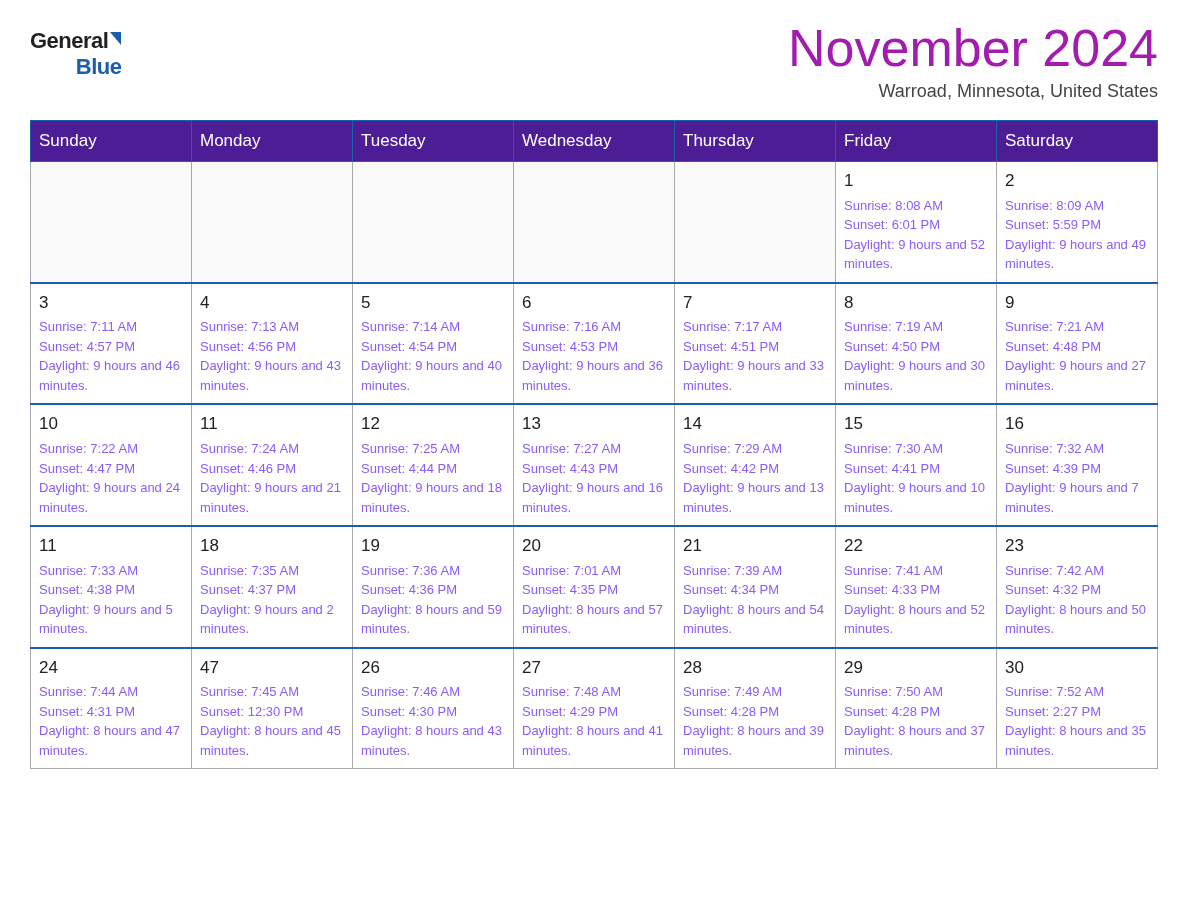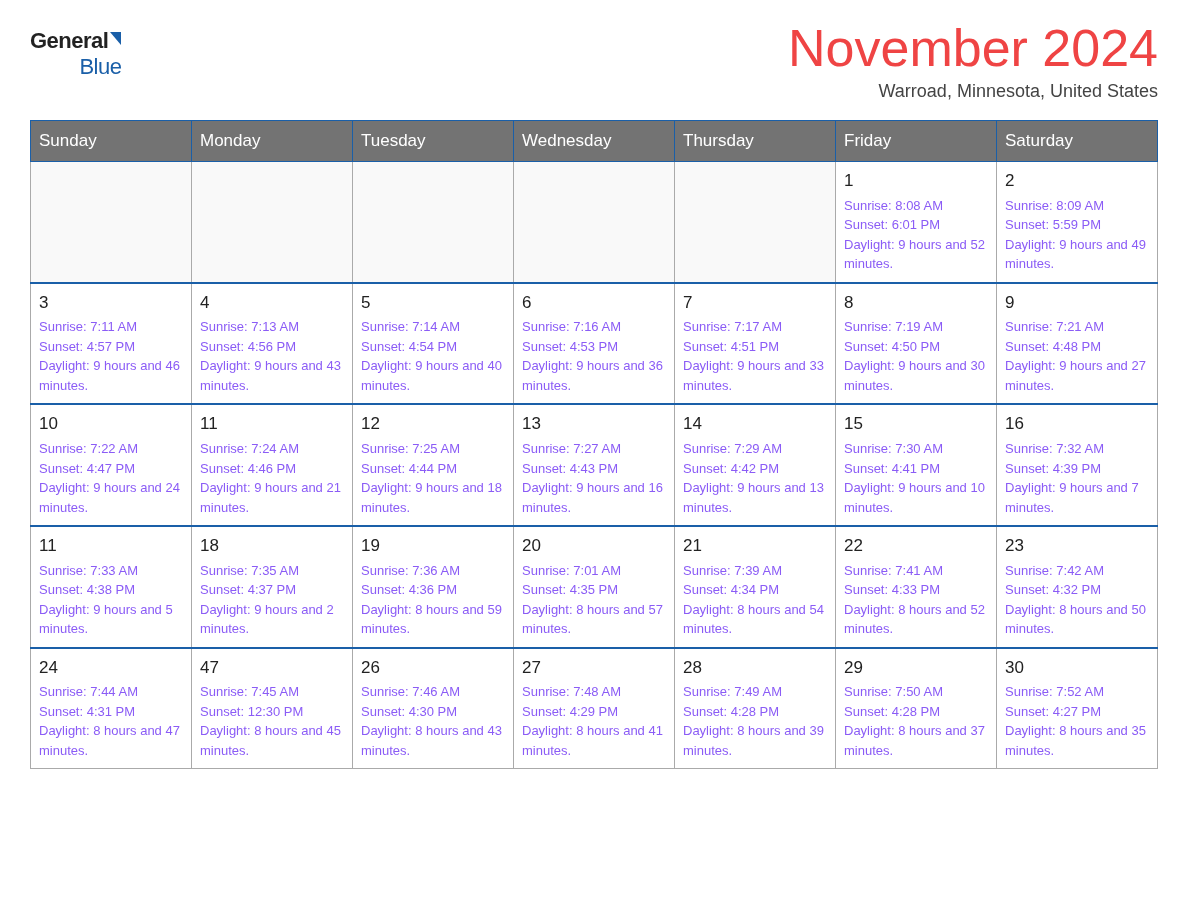--- a/index.html
+++ b/index.html
@@ -28,21 +28,21 @@
 
     .logo-general {
       font-size: 22px;
       font-weight: bold;
       color: #222;
       letter-spacing: -0.5px;
     }
 
     .logo-blue {
       font-size: 22px;
-      font-weight: normal;
+      font-weight: bold;
       color: #1a5fa8;
       letter-spacing: -0.5px;
     }
 
     .logo-triangle {
       display: inline-block;
       width: 0;
       height: 0;
       border-left: 11px solid transparent;
       border-right: 0px solid transparent;
@@ -58,38 +58,38 @@
       align-items: center;
     }
 
     .title-block {
       text-align: right;
     }
 
     .month-title {
       font-size: 52px;
       font-weight: normal;
-      color: #ef4444;
+      color: #a21caf;
       line-height: 1.1;
     }
 
     .location-title {
       font-size: 18px;
       color: #444;
       margin-top: 4px;
     }
 
     .calendar {
       width: 100%;
       border-collapse: collapse;
       border: 1px solid #aaa;
     }
 
     .calendar th {
-      background: #737373;
+      background: #4c1d95;
       color: #fff;
       font-size: 17px;
       font-weight: normal;
       padding: 10px 8px;
       text-align: left;
       border: 1px solid #1a5fa8;
     }
 
     .calendar td {
       vertical-align: top;
@@ -369,19 +369,19 @@
         <td>
           <span class="day-number">29</span>
           <div class="day-info">Sunrise: 7:50 AM
 Sunset: 4:28 PM
 Daylight: 8 hours
 and 37 minutes.</div>
         </td>
         <td>
           <span class="day-number">30</span>
           <div class="day-info">Sunrise: 7:52 AM
-Sunset: 4:27 PM
+Sunset: 2:27 PM
 Daylight: 8 hours
 and 35 minutes.</div>
         </td>
       </tr>
     </tbody>
 </table>
 
 </body></html>

